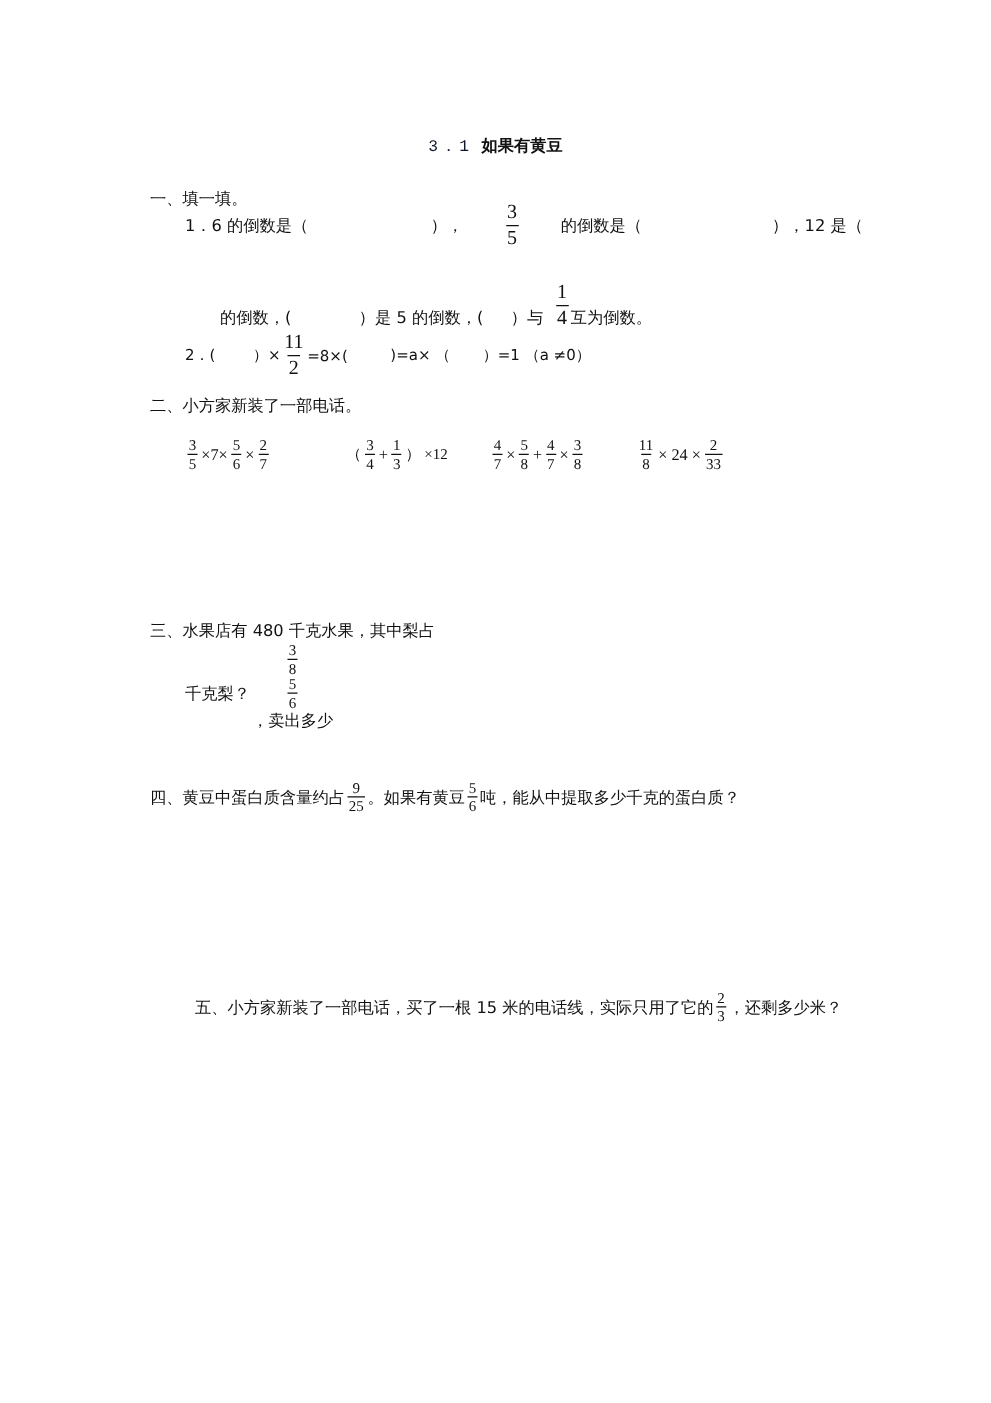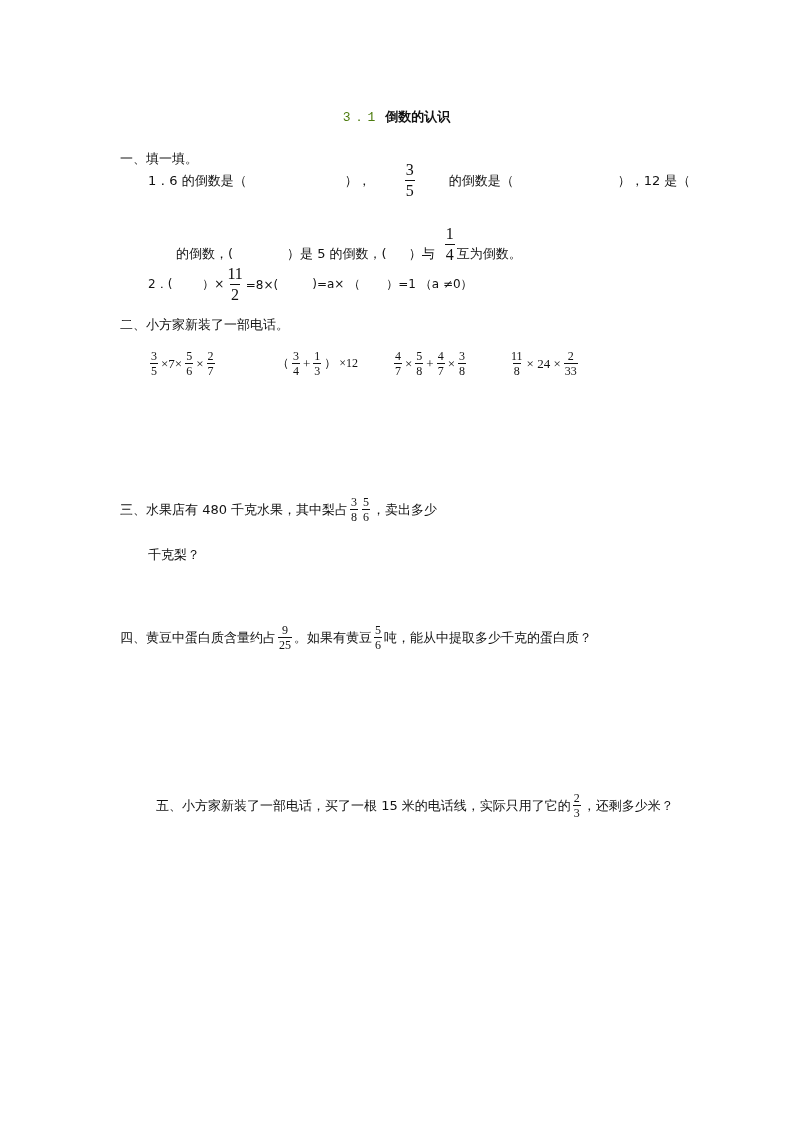--- a/index.html
+++ b/index.html
@@ -1,39 +1,39 @@
 <!DOCTYPE html>
 <html><head>
   <meta charset="utf-8">
   <style>
     html, body { margin:0; padding:0; background:#ffffff; }
     body { width:793px; height:1122px; position:relative; overflow:hidden;
            font-family:"DejaVu Sans", "Liberation Sans", sans-serif; color:#111; font-size:13px; }
     .abs { position:absolute; white-space:nowrap; }
     .title { left:0; width:793px; top:108px; text-align:center; font-size:13px; }
-    .title .no { font-family:"Liberation Mono", monospace; color:#4d7c0f; margin-right:8px; letter-spacing:2px; }
+    .title .no { font-family:"Liberation Mono", monospace; color:#0f172a; margin-right:8px; letter-spacing:2px; }
     .title .t { font-weight:bold; }
     .line { display:flex; align-items:center; }
     .frac { display:inline-flex; flex-direction:column; align-items:center; vertical-align:middle;
             font-family:"Liberation Serif", "DejaVu Serif", serif; line-height:1; margin:0 2px; }
     .frac .n { padding:0 1px 2px 1px; }
     .frac .d { border-top:1px solid #111; padding:2px 1px 0 1px; }
     .frac.big { font-size:16px; }
     .frac.sm { font-size:12px; }
     .frac.sm .n { padding-bottom:1px; }
     .frac.sm .d { padding-top:1px; }
     .blank { display:inline-block; }
     .op { font-family:"Liberation Serif", serif; margin:0 1px; }
     .small { font-size:12px; }
   </style>
 </head>
 <body>
 
 <div class="abs title">
-  <span class="no">3．1</span><span class="t">倒数的认识</span>
+  <span class="no">3．1</span><span class="t">如果有黄豆</span>
 </div>
 
 <div class="abs" style="left:120px; top:150px;">一、填一填。</div>
 
 <div class="abs line" style="left:148px; top:162px;gap:32px;">
   <span>1．6 的倒数是（</span>
   <span class="blank" style="width:34px"></span>
   <span>），</span>
   <span class="frac big">
     <span class="n">3</span>
@@ -141,21 +141,21 @@
       <span class="n">11</span>
       <span class="d">8</span>
     </span>
   <span class="op">× 24 ×</span>
   <span class="frac sm">
       <span class="n">2</span>
       <span class="d">33</span>
     </span>
 </div>
 
-<div class="abs line" style="left:120px; top:496px;">
+<div class="abs line" style="left:120px; top:496px;flex-direction:column;">
   <span>三、水果店有 480 千克水果，其中梨占</span>
   <span class="frac sm">
       <span class="n">3</span>
       <span class="d">8</span>
     </span>
   <span class="frac sm">
       <span class="n">5</span>
       <span class="d">6</span>
     </span>
   <span> ，卖出多少</span>

